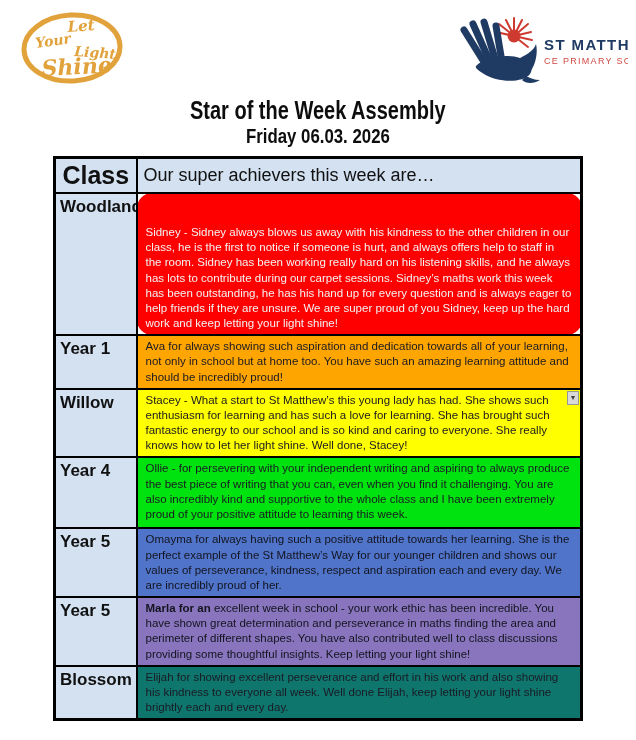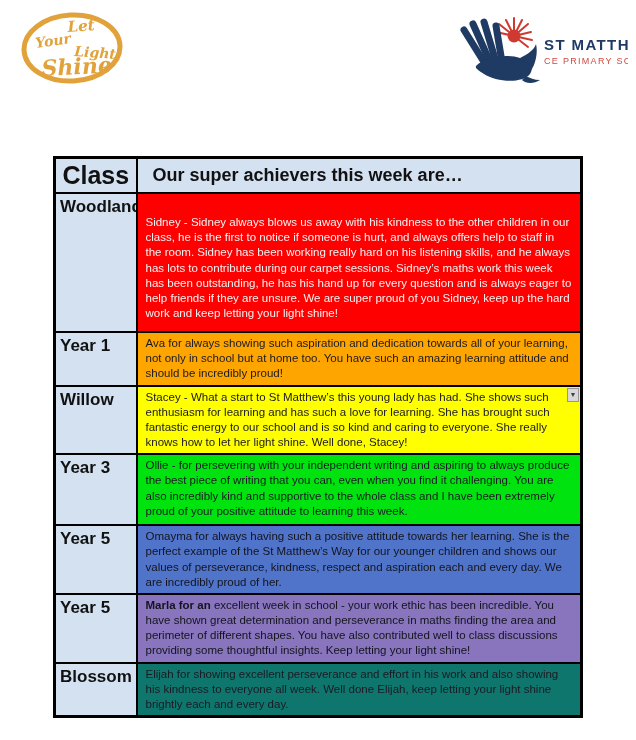--- a/index.html
+++ b/index.html
@@ -14,26 +14,26 @@
   .main-title { display: inline-block; font-size: 25px; font-weight: 900; transform: scaleX(0.80); transform-origin: center; letter-spacing: 0px; line-height: 1.08; }
   .sub-title { display: block; }
   .sub-title span { display: inline-block; font-size: 21px; font-weight: 900; transform: scaleX(0.80); transform-origin: center; line-height: 1.1; }
 
   table.assembly { position: absolute; left: 53px; top: 156px; width: 530px; border-collapse: collapse; table-layout: fixed; border: 3px solid #000; }
   table.assembly td { border: 2px solid #000; vertical-align: top; overflow: hidden; }
 
   .col-class { width: 82px; }
 
   .header-class { text-align: center; vertical-align: middle !important; font-size: 25px; font-weight: bold; color: #111; padding: 2px 0; }
-  .header-achievers { vertical-align: middle !important; font-size: 18px; font-weight: bold; color: #111; padding: 2px 15px; }
+  .header-achievers { vertical-align: middle !important; font-size: 18px; font-weight: normal; color: #111; padding: 2px 6px; }
 
   .label-cell { font-size: 17px; font-weight: bold; color: #111; padding: 3px 4px; }
   .content-cell { font-size: 11.5px; line-height: 1.32; padding: 3px 8px 3px 8px; position: relative; }
   .content-cell b { font-weight: bold; }
-  .pad-top { padding-top: 21px; }
+  .pad-top { padding-top: 31px; border-radius: 15px; }
 
   .dropdown-box { position: absolute; top: 1px; right: 1px; width: 12px; height: 14px; background: #d8d8d8; border: 1px solid #979797; display: flex; align-items: center; justify-content: center; font-size: 7px; color: #404040; line-height: 1; cursor: pointer; }
 </style>
 </head>
 <body>
 
 <div class="page">
 
   <svg class="light-logo" viewBox="0 0 104 76">
     <ellipse cx="52" cy="36" rx="48" ry="33" fill="none" stroke="#E2A23B" stroke-width="5" transform="rotate(-3 52 36)"></ellipse>
@@ -68,20 +68,24 @@
         <line x1="46" y1="48" x2="40" y2="12"></line>
       </g>
       <path d="M20,52 C30,42 52,40 64,44 C74,47 78,54 74,60 C66,70 40,68 28,60 C22,56 19,54 20,52 Z" fill="#1F3A63"></path>
       <path d="M64,44 C72,40 78,36 80,30 C82,38 80,50 74,58 Z" fill="#1F3A63"></path>
       <path d="M70,62 C74,64 78,66 84,66 C78,70 70,70 66,66 Z" fill="#1F3A63"></path>
     </g>
     <text x="88" y="36" font-size="15" font-weight="600" letter-spacing="1.4" fill="#1F3A63" font-family="Liberation Sans, sans-serif">ST MATTHEW'S</text>
     <text x="88" y="50" font-size="9" font-weight="500" letter-spacing="1.3" fill="#CE4A41" font-family="Liberation Sans, sans-serif">CE PRIMARY SCHOOL</text>
   </svg>
 
+  <div class="title-block">
+    <span class="main-title">Star of the Week Assembly</span>
+    <span class="sub-title"><span>Friday 06.03. 2026</span></span>
+  </div>
 
   <table class="assembly">
     <colgroup>
         <col class="col-class">
         <col>
       </colgroup>
     <tbody>
         <tr style="height:30px;">
       <td class="header-class" style="background-color: rgb(211, 225, 241);">Class</td>
       <td class="header-achievers" style="background-color: rgb(211, 225, 241);">Our super achievers this week are…</td>
@@ -103,21 +107,21 @@
 
     <tr style="height:67px;margin-left:40px;">
       <td class="label-cell" style="background-color: rgb(211, 225, 241);">Willow</td>
       <td class="content-cell" style="background-color: rgb(255, 255, 0); color: rgb(26, 26, 36);">
         <span class="dropdown-box">▼</span>
         <b></b><span>Stacey - What a start to St Matthew’s this young lady has had. She shows such enthusiasm for learning and has such a love for learning. She has brought such fantastic energy to our school and is so kind and caring to everyone. She really knows how to let her light shine. Well done, Stacey!</span>
       </td>
     </tr>
 
     <tr style="height:71px;">
-      <td class="label-cell" style="background-color: rgb(211, 225, 241);">Year 3</td>
+      <td class="label-cell" style="background-color: rgb(211, 225, 241);">Year 4</td>
       <td class="content-cell" style="background-color: rgb(0, 227, 14); color: rgb(26, 26, 36);">
         <b></b><span>Ollie - for persevering with your independent writing and aspiring to always produce the best piece of writing that you can, even when you find it challenging. You are also incredibly kind and supportive to the whole class and I have been extremely proud of your positive attitude to learning this week.</span>
       </td>
     </tr>
 
     <tr style="height:62px;">
       <td class="label-cell" style="background-color: rgb(211, 225, 241);">Year 5</td>
       <td class="content-cell" style="background-color: rgb(79, 116, 201); color: rgb(20, 20, 30);">
         <b></b><span>Omayma for always having such a positive attitude towards her learning. She is the perfect example of the St Matthew’s Way for our younger children and shows our values of perseverance, kindness, respect and aspiration each and every day. We are incredibly proud of her.</span>
       </td>

